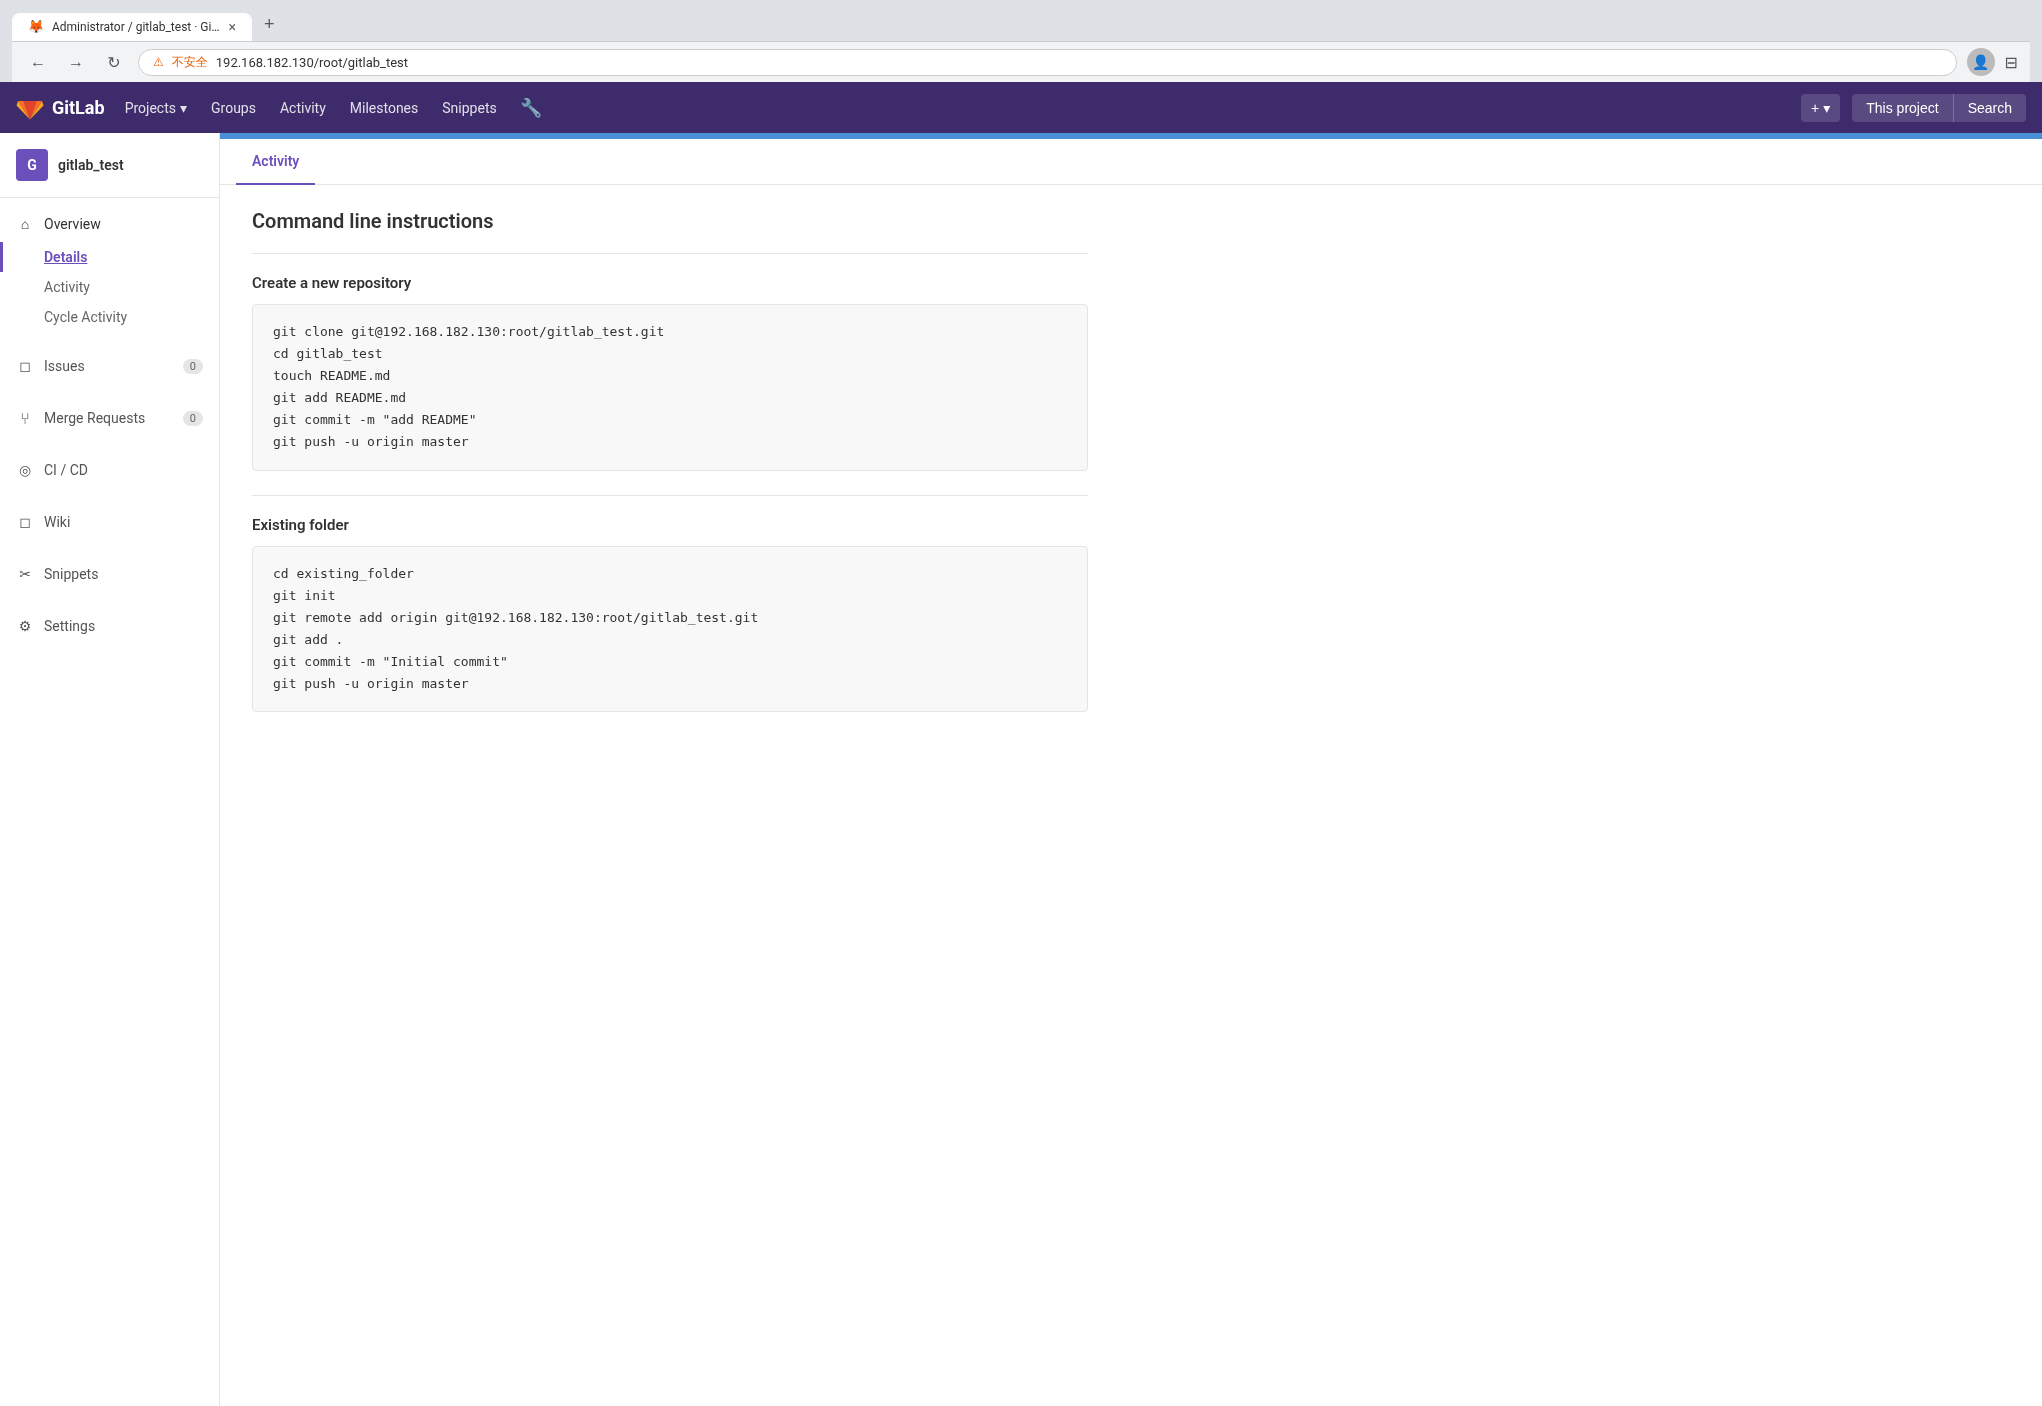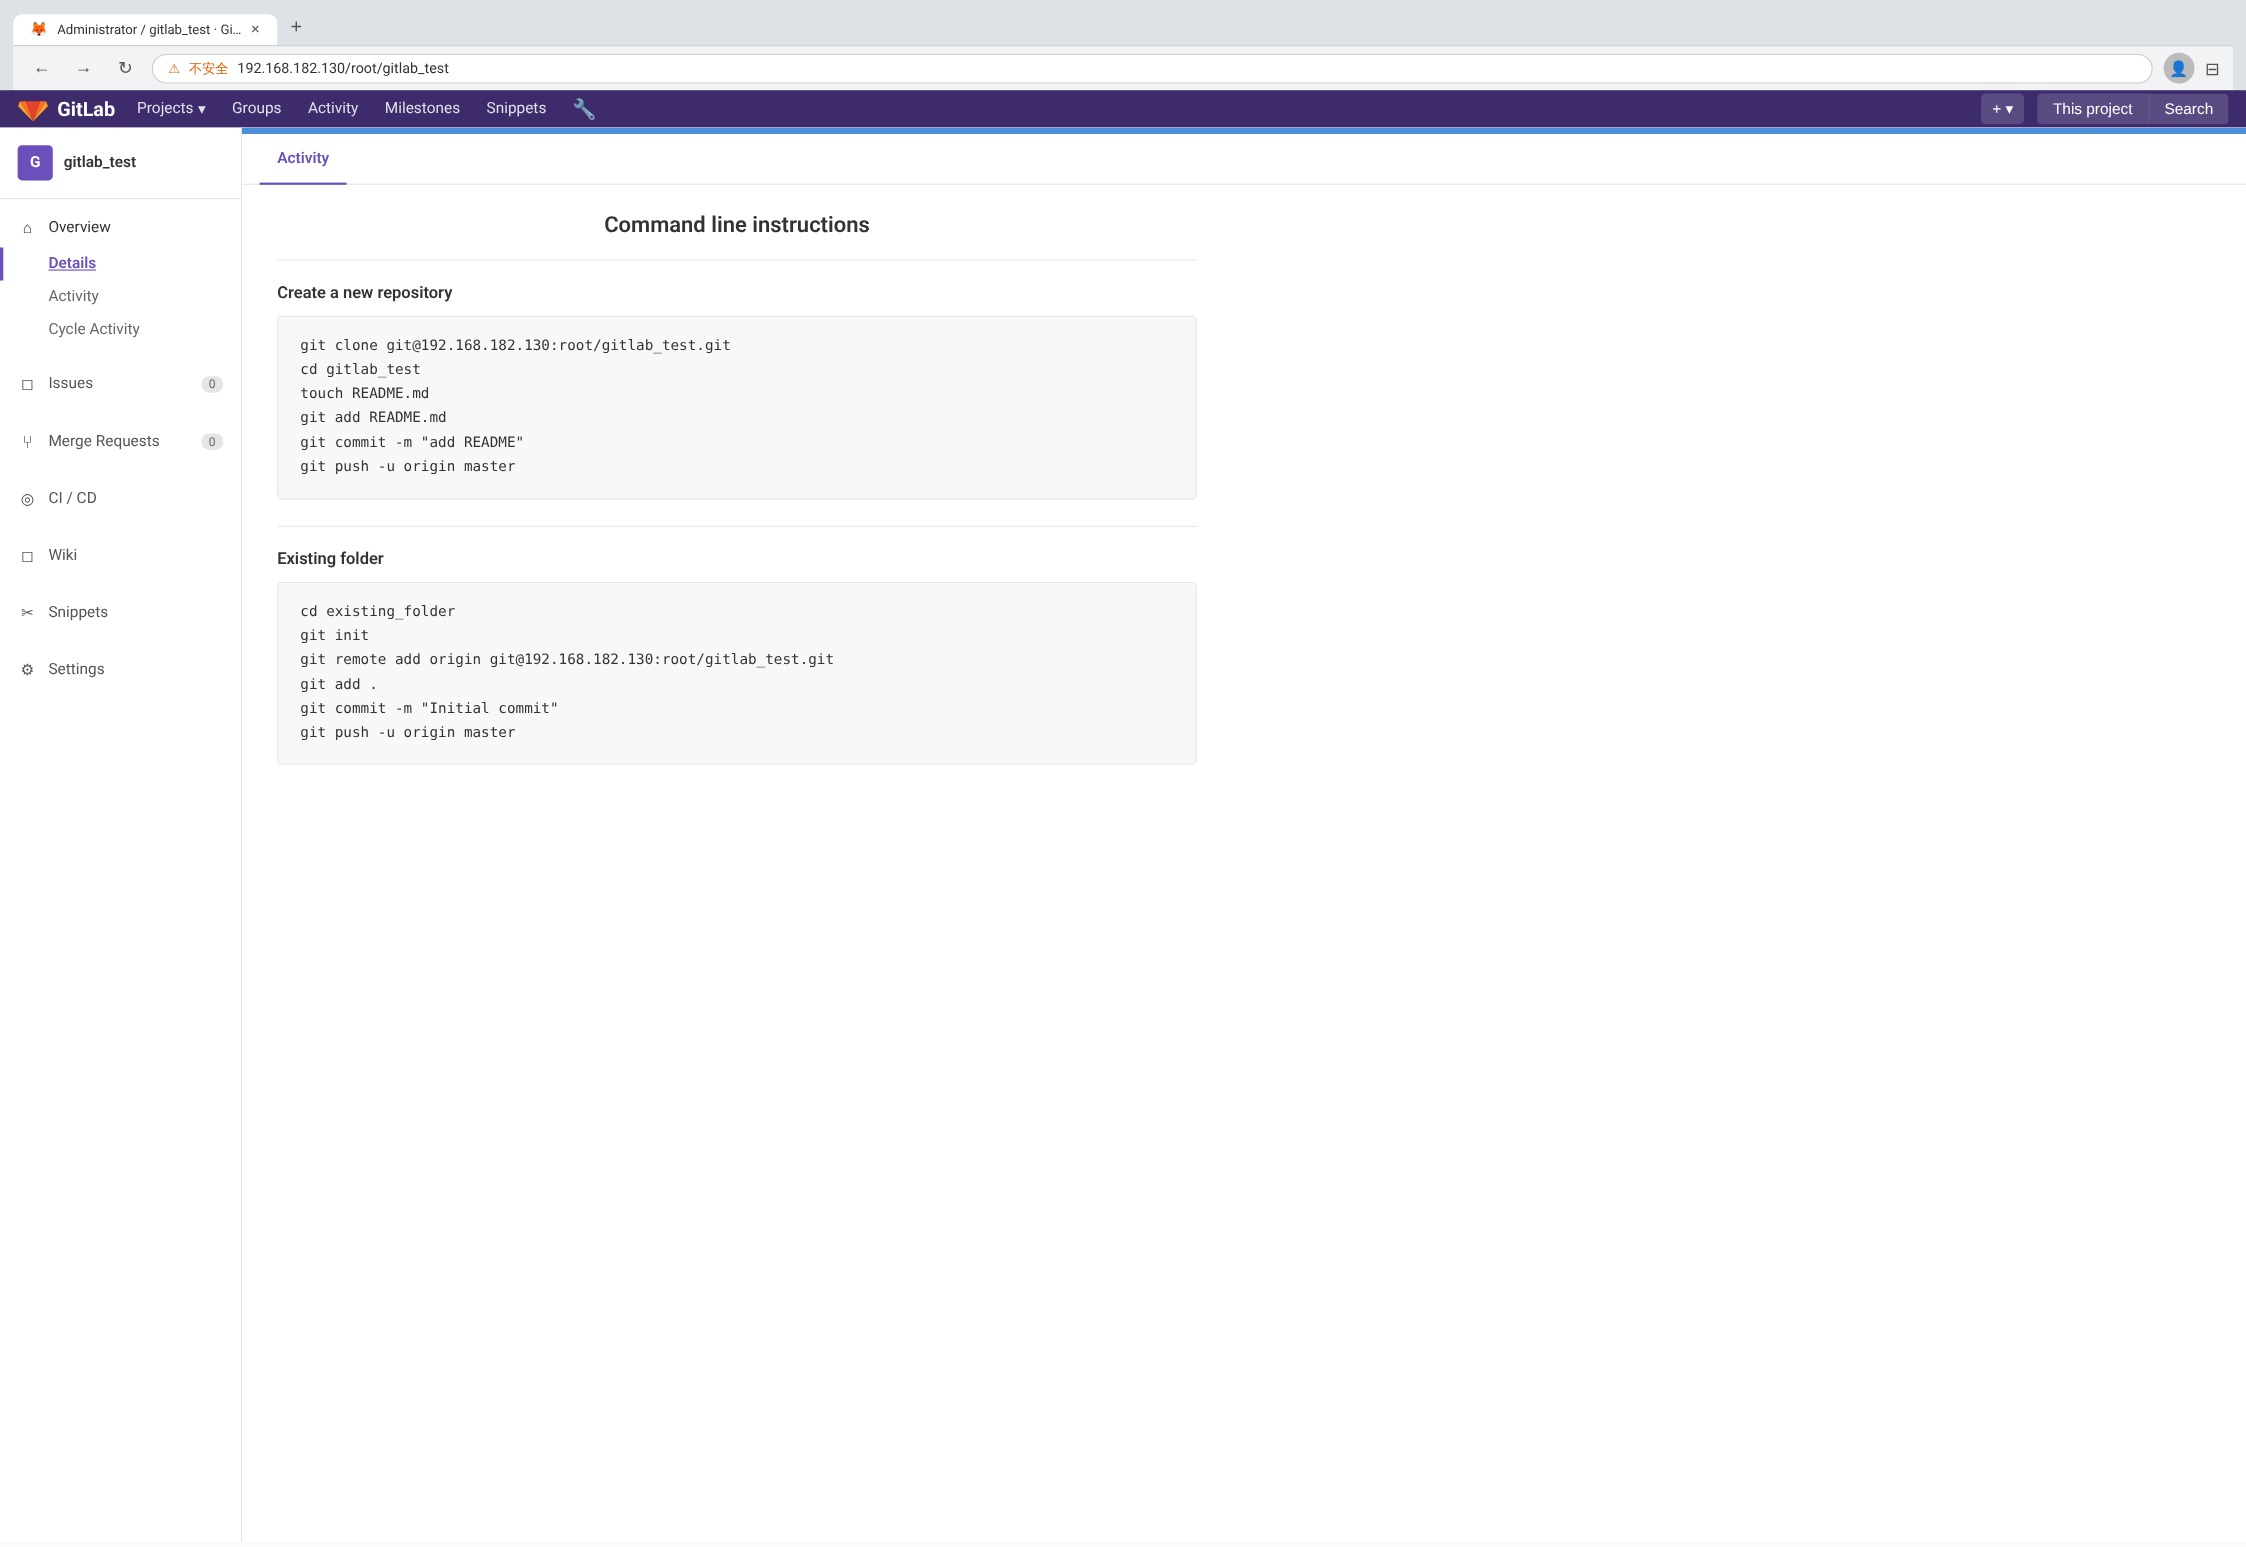--- a/index.html
+++ b/index.html
@@ -16,21 +16,21 @@
     .browser-toolbar { background: #f1f3f4; border-top: 1px solid #ccc; padding: 6px 12px; display: flex; align-items: center; gap: 10px; }
     .browser-nav-btn { background: none; border: none; font-size: 16px; color: #555; cursor: pointer; width: 28px; height: 28px; display: flex; align-items: center; justify-content: center; border-radius: 50%; }
     .browser-address-bar { flex: 1; background: #fff; border: 1px solid #ccc; border-radius: 20px; padding: 4px 14px; display: flex; align-items: center; gap: 8px; font-size: 13px; }
     .browser-address-bar .warning-icon { color: #e65c00; font-size: 12px; }
     .browser-address-bar .insecure-text { color: #e65c00; font-size: 12px; }
     .browser-address-bar .url-text { color: #333; }
     .browser-user-icon { width: 28px; height: 28px; border-radius: 50%; background: #bbb; display: flex; align-items: center; justify-content: center; color: #fff; font-size: 14px; }
     .browser-menu-icon { font-size: 16px; color: #555; cursor: pointer; }
 
     
-    .gitlab-nav { background: #3d2b6b; display: flex; align-items: center; padding: 0 16px; height: 34px; gap: 20px; }
+    .gitlab-nav { background: #3d2b6b; display: flex; align-items: center; padding: 0 16px; height: 51px; gap: 20px; }
     .gitlab-logo { display: flex; align-items: center; gap: 8px; color: #fff; font-weight: bold; font-size: 18px; }
     .gitlab-logo-icon { width: 28px; height: 28px; }
     .nav-links { display: flex; align-items: center; gap: 24px; }
     .nav-link { color: rgba(255,255,255,0.85); text-decoration: none; font-size: 14px; display: flex; align-items: center; gap: 4px; cursor: pointer; }
     .nav-spacer { flex: 1; }
     .nav-right { display: flex; align-items: center; gap: 12px; }
     .nav-plus-btn { background: rgba(255,255,255,0.15); border: none; color: #fff; padding: 6px 10px; border-radius: 4px; cursor: pointer; display: flex; align-items: center; gap: 4px; font-size: 14px; }
     .nav-this-project-btn { background: rgba(255,255,255,0.15); border: none; color: #fff; padding: 6px 14px; border-radius: 4px 0 0 4px; cursor: pointer; font-size: 14px; }
     .nav-search-btn { background: rgba(255,255,255,0.15); border: none; color: #fff; padding: 6px 14px; border-radius: 0 4px 4px 0; cursor: pointer; font-size: 14px; border-left: 1px solid rgba(255,255,255,0.2); }
     .nav-wrench { color: rgba(255,255,255,0.85); font-size: 18px; cursor: pointer; }
@@ -53,21 +53,21 @@
 
     
     .content-area { flex: 1; background: #fff; overflow-y: auto; }
 
     
     .blue-top-border { height: 6px; background: #4a90d9; width: 100%; }
 
     
     .page-content { padding: 24px 32px; max-width: 900px; }
 
-    .section-title { font-size: 20px; font-weight: 600; color: #333; margin-bottom: 20px; text-align: center; }
+    .section-title { font-size: 20px; font-weight: 600; color: #333; margin-bottom: 20px; }
     .subsection-title { font-size: 15px; font-weight: 600; color: #333; margin-bottom: 12px; margin-top: 8px; }
 
     .code-block { background: #f8f8f8; border: 1px solid #e5e5e5; border-radius: 4px; padding: 16px 20px; margin-bottom: 24px; font-family: 'Courier New', Courier, monospace; font-size: 13px; color: #333; line-height: 1.7; }
     .code-block code { display: block; white-space: pre; }
 
     .section-divider { border: none; border-top: 1px solid #e5e5e5; margin: 20px 0; }
 
     
     .project-tabs { display: flex; align-items: center; border-bottom: 1px solid #e5e5e5; background: #fff; padding: 0 16px; }
     .project-tab { padding: 14px 16px; font-size: 14px; color: #666; cursor: pointer; border-bottom: 2px solid transparent; margin-bottom: -1px; }

